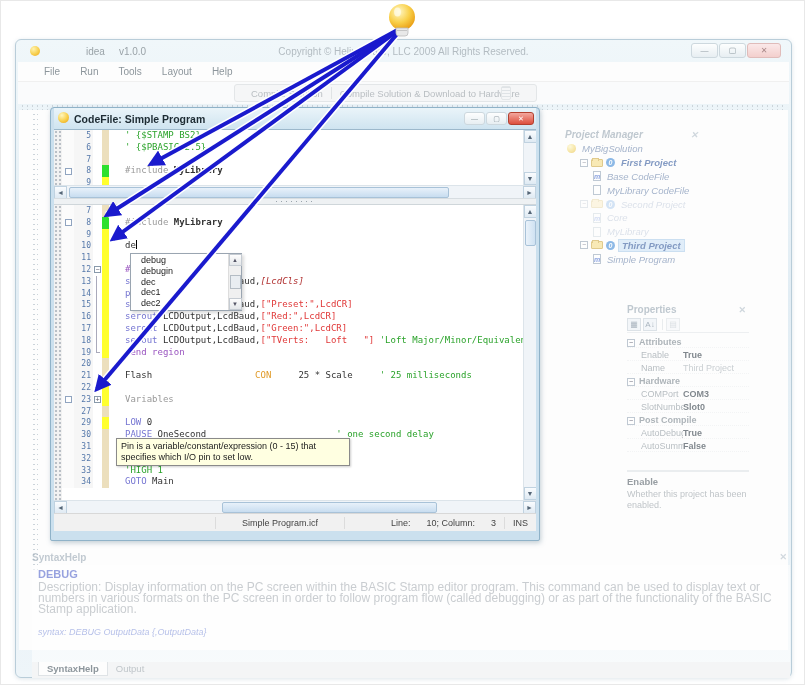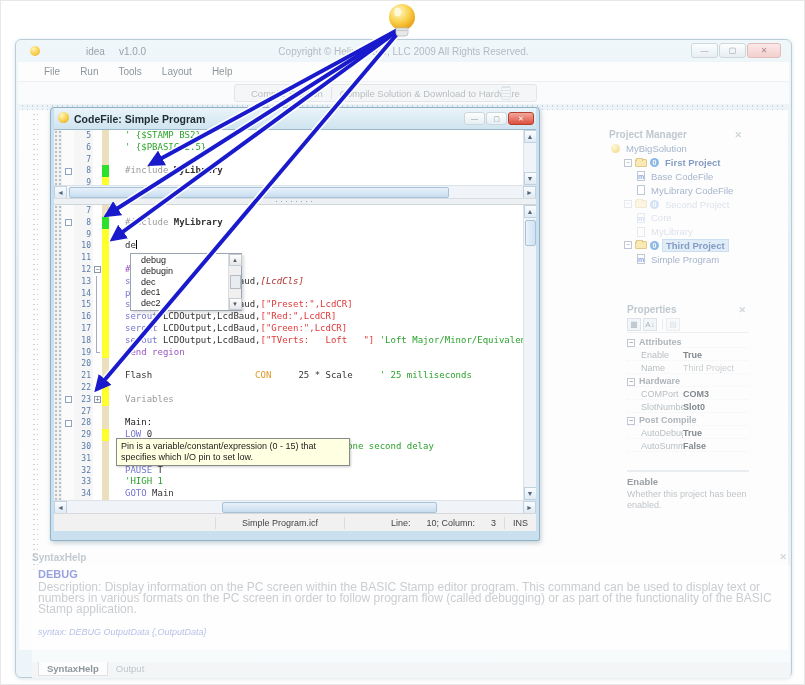--- a/index.html
+++ b/index.html
@@ -113,21 +113,21 @@
 
   
   #tooltip { position:absolute; left:62px; top:233px; width:234px; background:#ffffe1;
              border:1px solid #8a8a8a; font-size:9px; color:#222; line-height:11px;
              padding:2px 4px; z-index:9; box-shadow:1px 1px 2px rgba(0,0,0,.2); }
 
   
   .panel-title { font-size:10px; font-weight:bold; color:#9aa8b4; display:flex; align-items:center; }
   .panel-x { margin-left:auto; color:#b4c0ca; font-size:9px; padding:0 3px; }
 
-  #pm { position:absolute; left:593px; top:87px; width:136px; height:170px; opacity:.62; }
+  #pm { position:absolute; left:549px; top:87px; width:136px; height:170px; opacity:.62;font-style:italic; }
   #pm .panel-title { height:15px; }
   .tree-row { display:flex; align-items:center; height:13.8px; font-size:9.5px; color:#6f87ad; white-space:nowrap; }
   .tree-row.bold .lbl { font-weight:bold; color:#3a5fa0; }
   .tree-row.faded { opacity:.38; }
   .tree-row .lbl { padding:0 3px; }
   .tree-row.selected .lbl { background:#cfe4f7; border:1px solid #aecdea; }
   .expbox { width:8px; height:8px; border:1px solid #9aa8b8; background:#fff; font-size:7px; line-height:6px;
             text-align:center; color:#667; margin-right:3px; flex:none; }
   .ico { flex:none; margin-right:3px; position:relative; }
   .ico-bulb { width:9px; height:9px; border-radius:50%;
@@ -423,29 +423,20 @@
                 </span>
                 <span class="mgcol m-yellow"></span>
                 <span class="ctext"><span class="c-gray">Variables</span></span>
               </div>
               <div class="crow">
                 <span class="bmcol"></span>
                 <span class="lncol">27</span>
                 <span class="foldcol"></span>
                 <span class="mgcol m-tan"></span>
                 <span class="ctext"></span>
-              </div>
-              <div class="crow">
-                <span class="bmcol">
-                  <span class="bmbox"></span>
-                </span>
-                <span class="lncol">28</span>
-                <span class="foldcol"></span>
-                <span class="mgcol m-tan"></span>
-                <span class="ctext"><span class="c-label">Main:</span></span>
               </div>
               <div class="crow">
                 <span class="bmcol"></span>
                 <span class="lncol">29</span>
                 <span class="foldcol"></span>
                 <span class="mgcol m-yellow"></span>
                 <span class="ctext"><span class="c-kw">LOW </span><span class="c-plain">0</span></span>
               </div>
               <div class="crow">
                 <span class="bmcol"></span>

